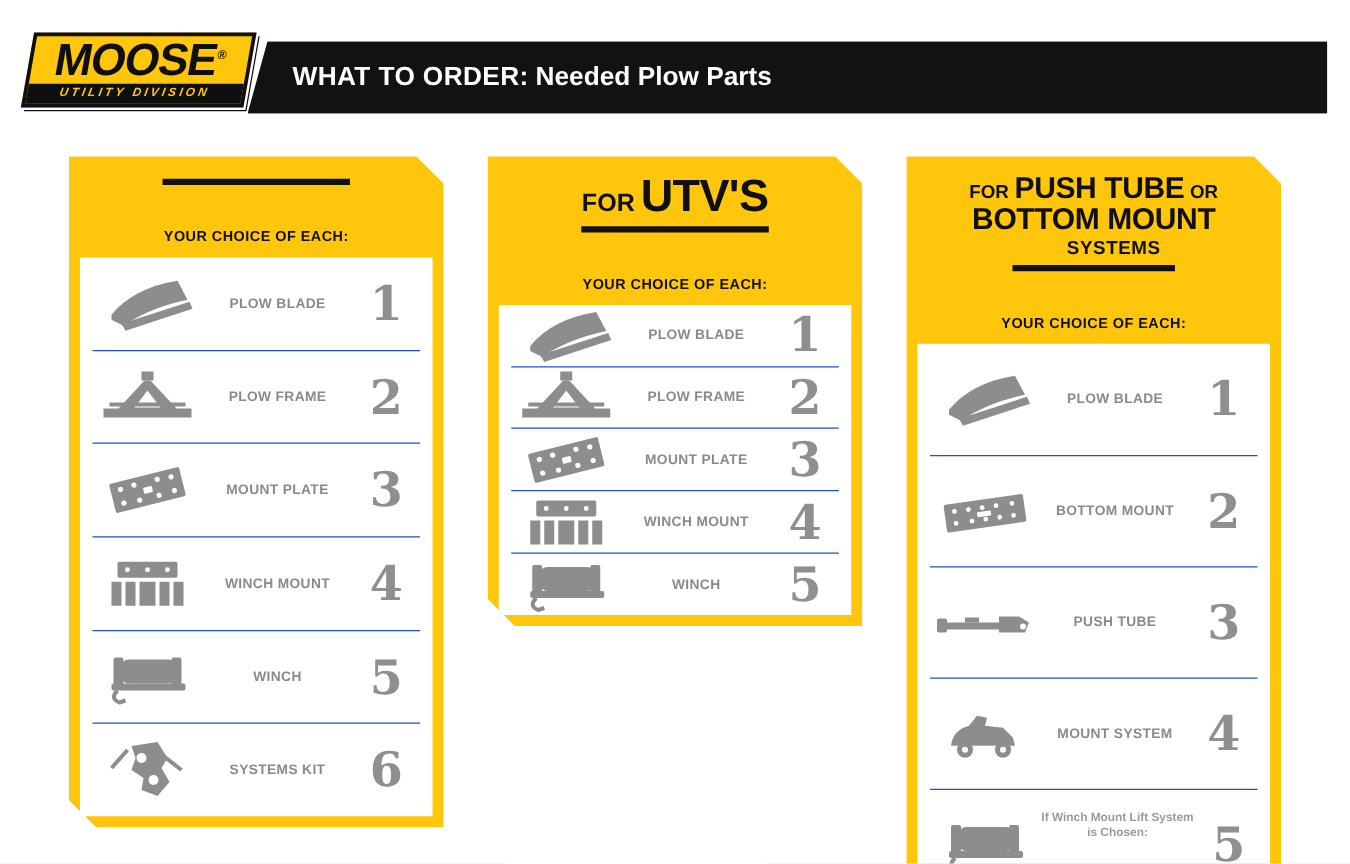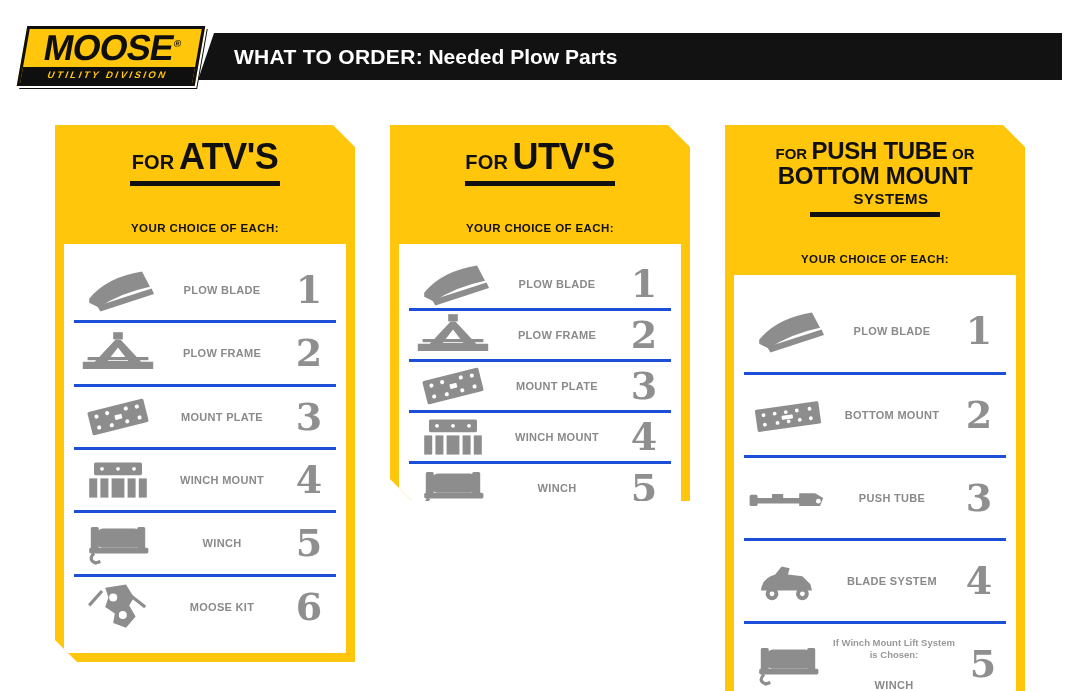--- a/index.html
+++ b/index.html
@@ -9,21 +9,21 @@
   
   .logo-wrap{ position:absolute; left:22px; top:26px; width:178px; transform:skewX(-10deg);
     background:#ffc60b; border:3px solid #0f0f0f; box-shadow:2px 2px 0 #ffffff, 3px 3px 0 #0f0f0f; }
   .logo-brand{ font-weight:bold; font-size:36px; line-height:1.02; color:#0f0f0f; text-align:center;
     letter-spacing:-1px; padding:1px 6px 0; }
   .logo-reg{ font-size:10px; vertical-align:super; letter-spacing:0; }
   .logo-strip{ background:#0f0f0f; color:#ffc60b; font-size:9.5px; font-weight:bold; font-style:italic;
     letter-spacing:2.5px; text-align:center; padding:2px 0 3px; }
 
   
-  .header-bar{ position:absolute; left:198px; top:33px; width:864px; height:47px; background:#121212;
+  .header-bar{ position:absolute; left:198px; top:33px; width:864px; height:58px; background:#121212;
     clip-path:polygon(16px 0, 100% 0, 100% 100%, 0 100%);
     display:flex; align-items:center; padding-left:36px; color:#ffffff; }
   .header-bold{ font-size:21px; font-weight:bold; letter-spacing:0.3px; }
   .header-rest{ font-size:21px; font-weight:700; }
 
   
   .card{ position:absolute; top:125px; width:300px; background:#ffc60b; display:flex; flex-direction:column;
     clip-path:polygon(0 0, calc(100% - 22px) 0, 100% 22px, 100% 100%, 22px 100%, 0 calc(100% - 22px)); }
   #card-atv{ left:55px;  height:537px; }
   #card-utv{ left:390px; height:376px; }
@@ -34,23 +34,23 @@
   .t-small{ font-size:20px; font-weight:bold; letter-spacing:0.2px; }
   .t-big{ font-size:36px; font-weight:bold; letter-spacing:-0.5px; }
   .t-small3{ font-size:15px; font-weight:bold; }
   .t-big3{ font-size:24px; font-weight:bold; letter-spacing:-0.3px; }
   .t-sys{ font-size:15px; font-weight:bold; letter-spacing:0.5px; margin-top:2px;padding-left:32px; }
   .underline-bar{ height:5px; background:#111111; margin:5px auto 8px; }
   .u-wide{ width:150px; }
   .u-mid{ width:130px; margin:5px auto 7px; }
   .card-sub{ font-size:11.5px; font-weight:bold; letter-spacing:0.4px; margin-bottom:10px;margin-top:36px; }
 
-  .card-body{ background:#ffffff; margin:0 9px 9px; flex:1; display:flex; flex-direction:column; padding:16px 10px; }
+  .card-body{ background:#ffffff; margin:0 9px 9px; flex:1; display:flex; flex-direction:column; padding:0 10px; }
   .row{ flex:1; display:flex; align-items:center; }
-  .row + .row{ border-top:3px solid #1d4ed8; }
+  .row + .row{ border-top:1px solid #1d4ed8; }
   .icon-wrap{ flex:0 0 88px; display:flex; justify-content:center; align-items:center; }
   .icon{ width:80px; height:48px; }
   .row-label{ flex:1; text-align:center; font-size:11px; font-weight:bold; color:#8a8a8a; letter-spacing:0.3px; }
   .row-num{ flex:0 0 54px; text-align:center; font-family:"DejaVu Serif", serif; font-weight:bold;
     font-size:38px; color:#8f8f8f; line-height:1; }
   .label-stack{ flex:1; display:flex; flex-direction:column; align-items:center; gap:17px; }
   .row-note{ font-size:9.5px; font-weight:bold; color:#9a9a9a; width:124px; text-align:center; line-height:1.3; }
 </style>
 </head>
 <body>
@@ -154,24 +154,20 @@
     <div class="logo-strip">UTILITY DIVISION</div>
   </div>
 
   <div class="header-bar">
     <span class="header-bold">WHAT TO ORDER</span>
       <span class="header-rest">: Needed Plow Parts</span>
   </div>
 
   <div class="card" id="card-atv">
     <div class="card-head">
-      <div class="title-line">
-        <span class="t-small">FOR</span>
-        <span class="t-big">ATV'S</span>
-      </div>
       <div class="underline-bar u-wide"></div>
       <div class="card-sub">YOUR CHOICE OF EACH:</div>
     </div>
     <div class="card-body">
       <div class="row">
         <span class="icon-wrap">
             <svg class="icon">
               <use href="#i-plow-blade"></use>
             </svg>
           </span>
@@ -213,21 +209,21 @@
           </span>
         <span class="row-label">WINCH</span>
         <span class="row-num">5</span>
       </div>
       <div class="row">
         <span class="icon-wrap">
             <svg class="icon">
               <use href="#i-pulley-kit"></use>
             </svg>
           </span>
-        <span class="row-label">MOOSE KIT</span>
+        <span class="row-label">SYSTEMS KIT</span>
         <span class="row-num">6</span>
       </div>
     </div>
   </div>
 
   <div class="card" id="card-utv">
     <div class="card-head">
       <div class="title-line">
         <span class="t-small">FOR</span>
         <span class="t-big">UTV'S</span>
@@ -325,21 +321,21 @@
           </span>
         <span class="row-label">PUSH TUBE</span>
         <span class="row-num">3</span>
       </div>
       <div class="row">
         <span class="icon-wrap">
             <svg class="icon">
               <use href="#i-lift-system"></use>
             </svg>
           </span>
-        <span class="row-label">BLADE SYSTEM</span>
+        <span class="row-label">MOUNT SYSTEM</span>
         <span class="row-num">4</span>
       </div>
       <div class="row">
         <span class="icon-wrap">
             <svg class="icon">
               <use href="#i-winch"></use>
             </svg>
           </span>
         <span class="label-stack">
           <span class="row-note">If Winch Mount Lift System is Chosen:</span>

